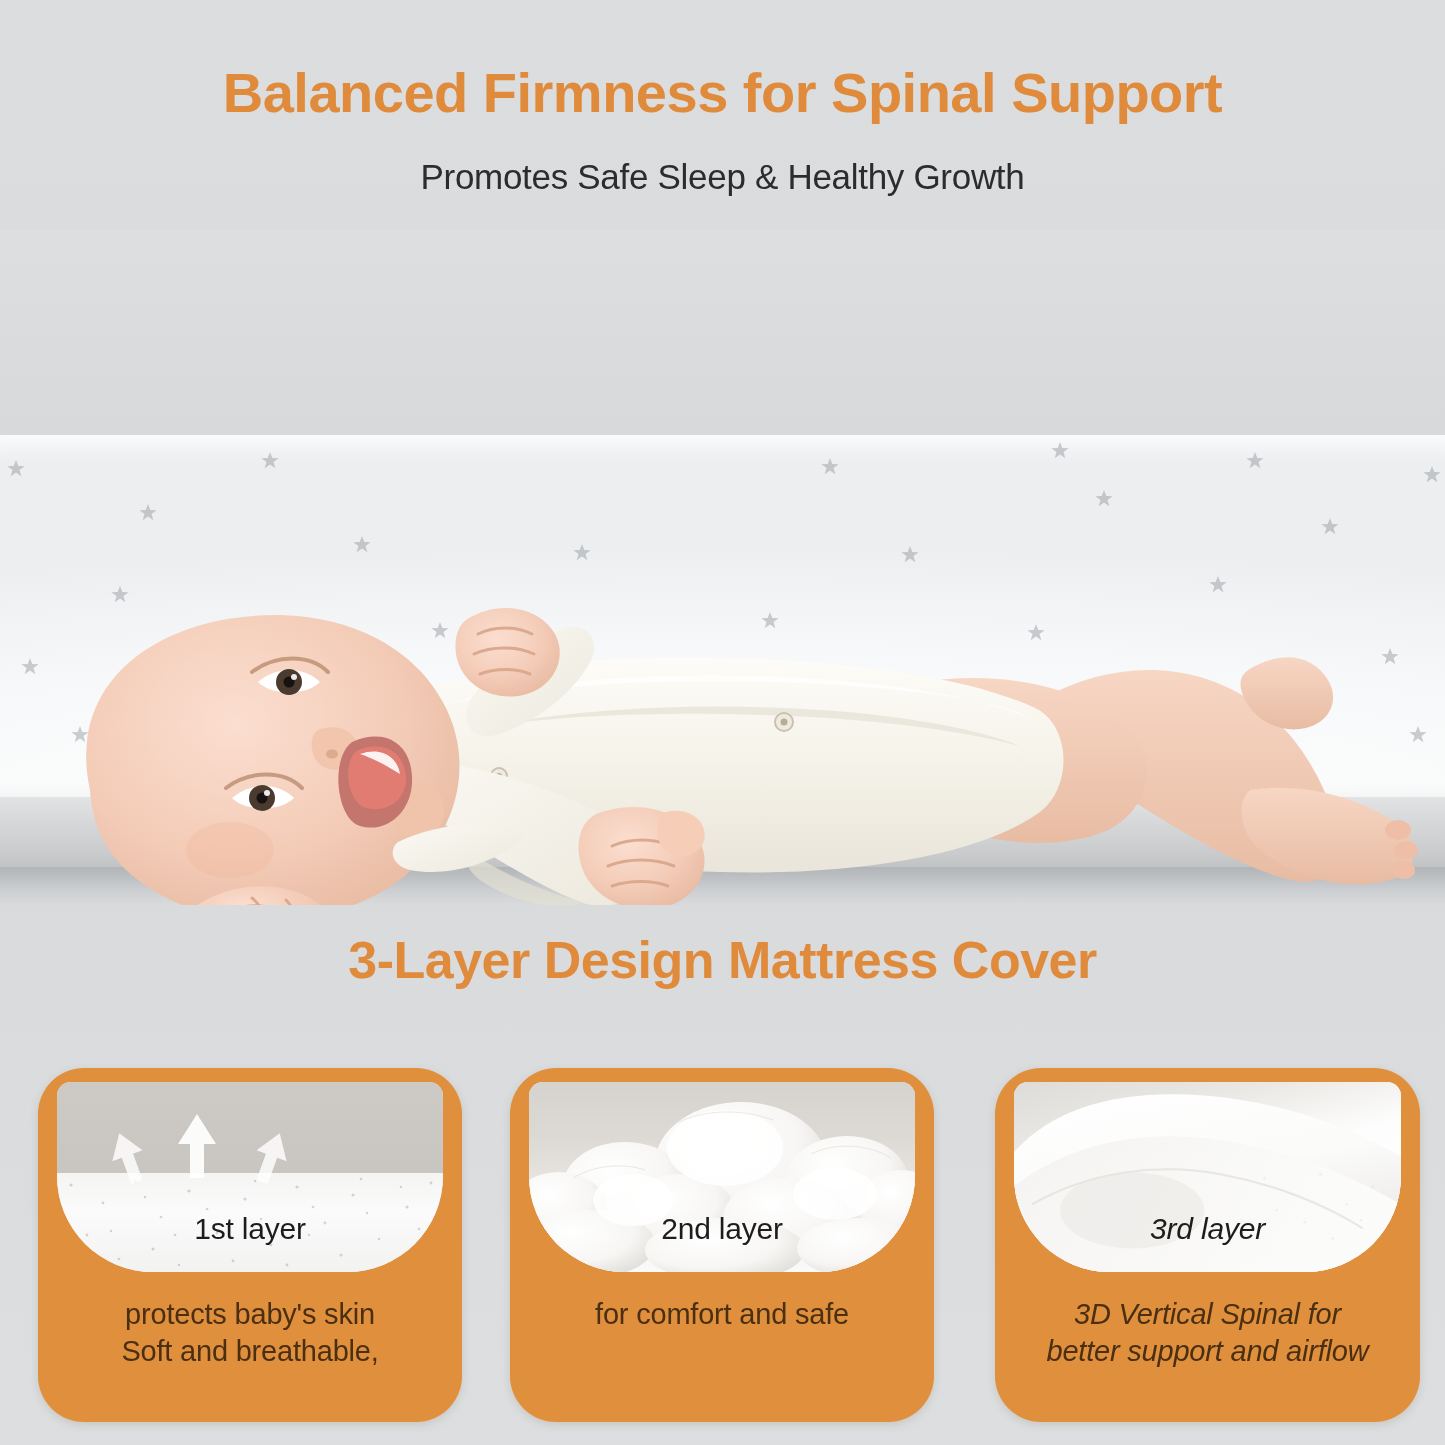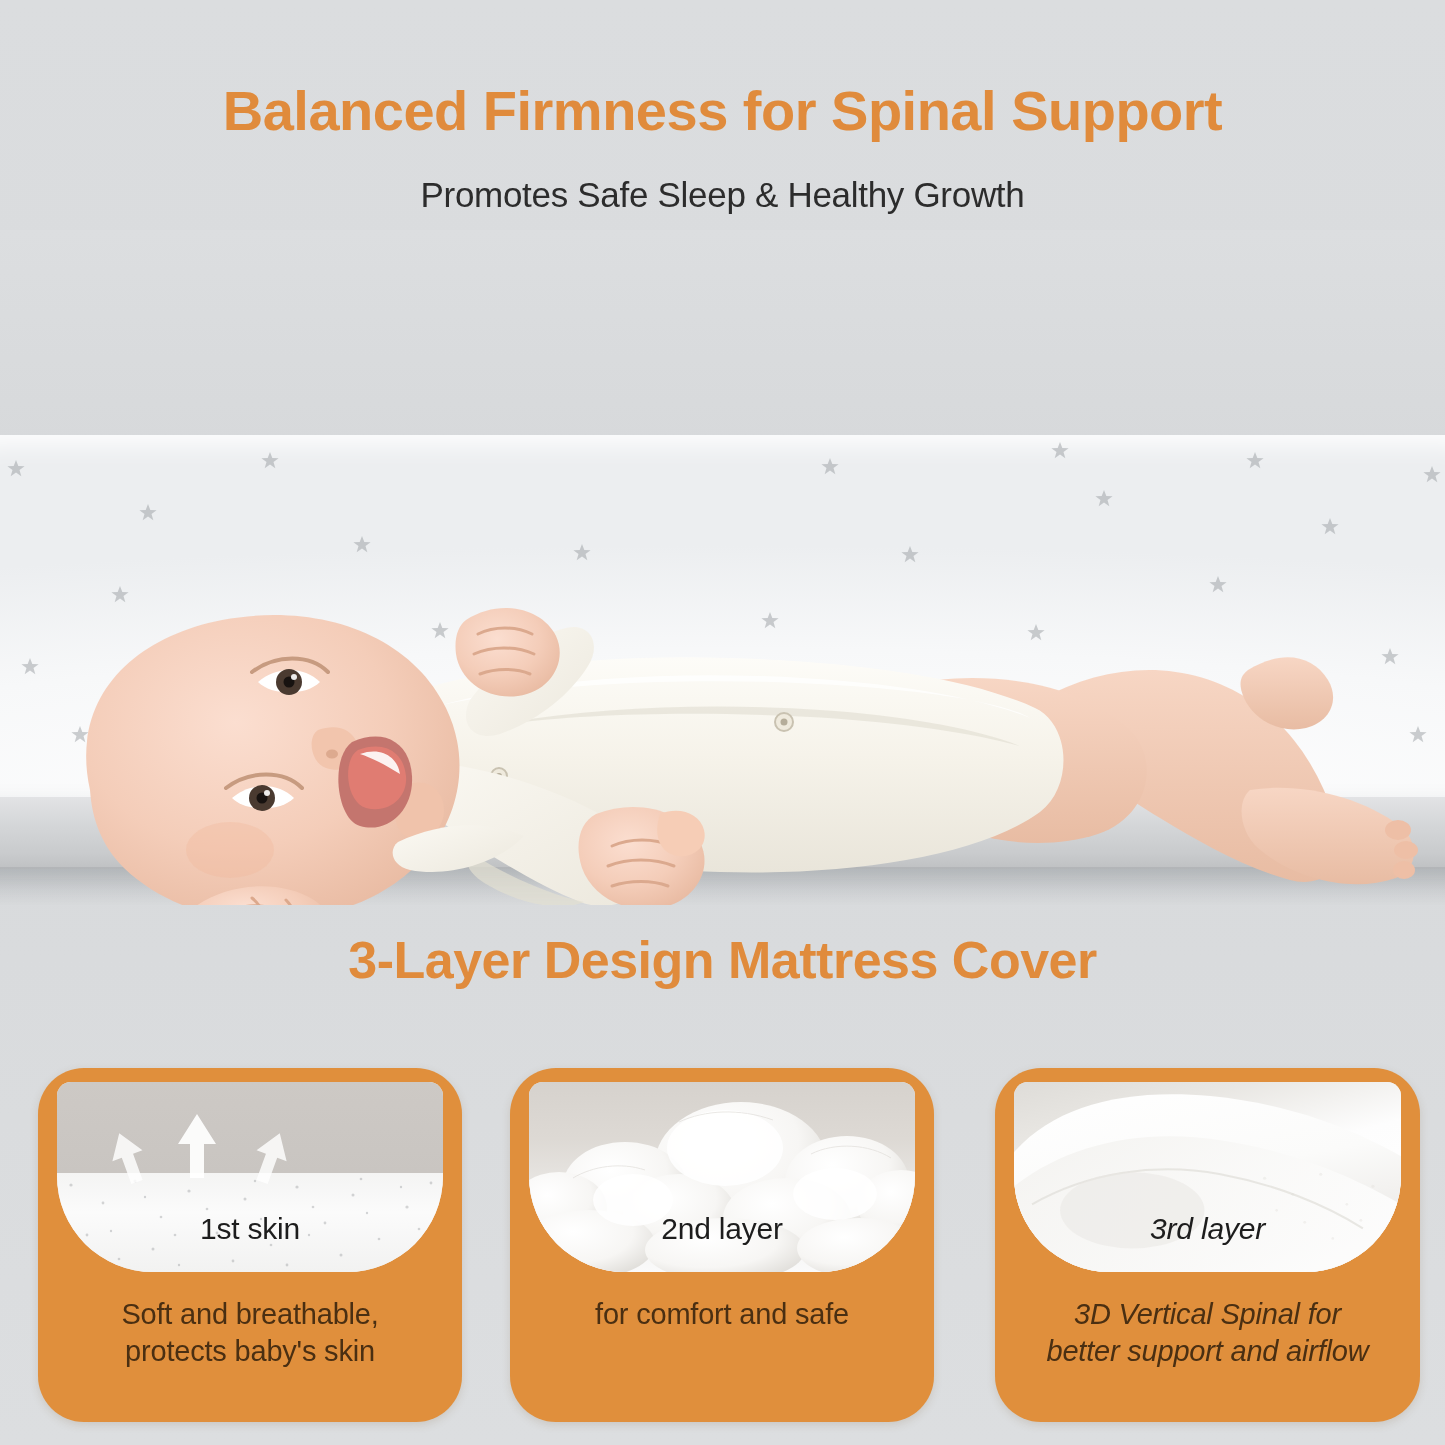--- a/index.html
+++ b/index.html
@@ -7,21 +7,21 @@
     width:1445px;height:1445px;
     background:#d9dbdc;
     font-family:"Liberation Sans", sans-serif;
     overflow:hidden;
   }
   .page{position:relative;width:1445px;height:1445px;overflow:hidden;
         background:linear-gradient(180deg,#dbdddf 0%,#d8dadc 55%,#dcdee0 100%);}
 
   
   .header{position:absolute;top:0;left:0;width:1445px;text-align:center;}
-  .headline{margin:0;padding-top:82px;font-size:56px;font-weight:bold;
+  .headline{margin:0;padding-top:64px;font-size:56px;font-weight:bold;
             letter-spacing:-0.5px;color:#e08b3c;line-height:1.05;}
   .subhead{margin:12px;padding-top:22px;font-size:35px;font-weight:normal;
            color:#2c2c2c;letter-spacing:-0.3px;}
 
   
   .hero{position:absolute;top:230px;left:0;width:1445px;height:675px;overflow:hidden;}
   .hero-bg{position:absolute;inset:0;
     background:linear-gradient(180deg,#dcdee0 0%,#d6d8da 38%,#d2d4d6 60%,#d9dbdd 100%);}
 
   
@@ -323,25 +323,25 @@
               <path d="M133 96 L133 62 L121 62 L140 32 L159 62 L147 62 L147 96 Z"></path>
             </g>
             <g fill="#ffffff" opacity=".82" transform="rotate(-20 80 100)">
               <path d="M74 100 L74 72 L64 72 L80 48 L96 72 L86 72 L86 100 Z"></path>
             </g>
             <g fill="#ffffff" opacity=".82" transform="rotate(20 205 100)">
               <path d="M199 100 L199 72 L189 72 L205 48 L221 72 L211 72 L211 100 Z"></path>
             </g>
           </svg>
         </div>
-        <div class="layer-label">1st skin</div>
+        <div class="layer-label">1st layer</div>
       </div>
       <div class="card-caption">
+        <div>protects baby's skin</div>
         <div>Soft and breathable,</div>
-        <div>protects baby's skin</div>
       </div>
     </div>
 
     <div class="card c2">
       <div class="card-img">
         <div class="card-img-inner">
           <div class="c2-bg"></div>
           <svg viewBox="0 0 386 190" preserveAspectRatio="none" style="position:absolute;inset:0;">
             <defs>
               <radialGradient id="cb" cx="38%" cy="32%" r="70%">

